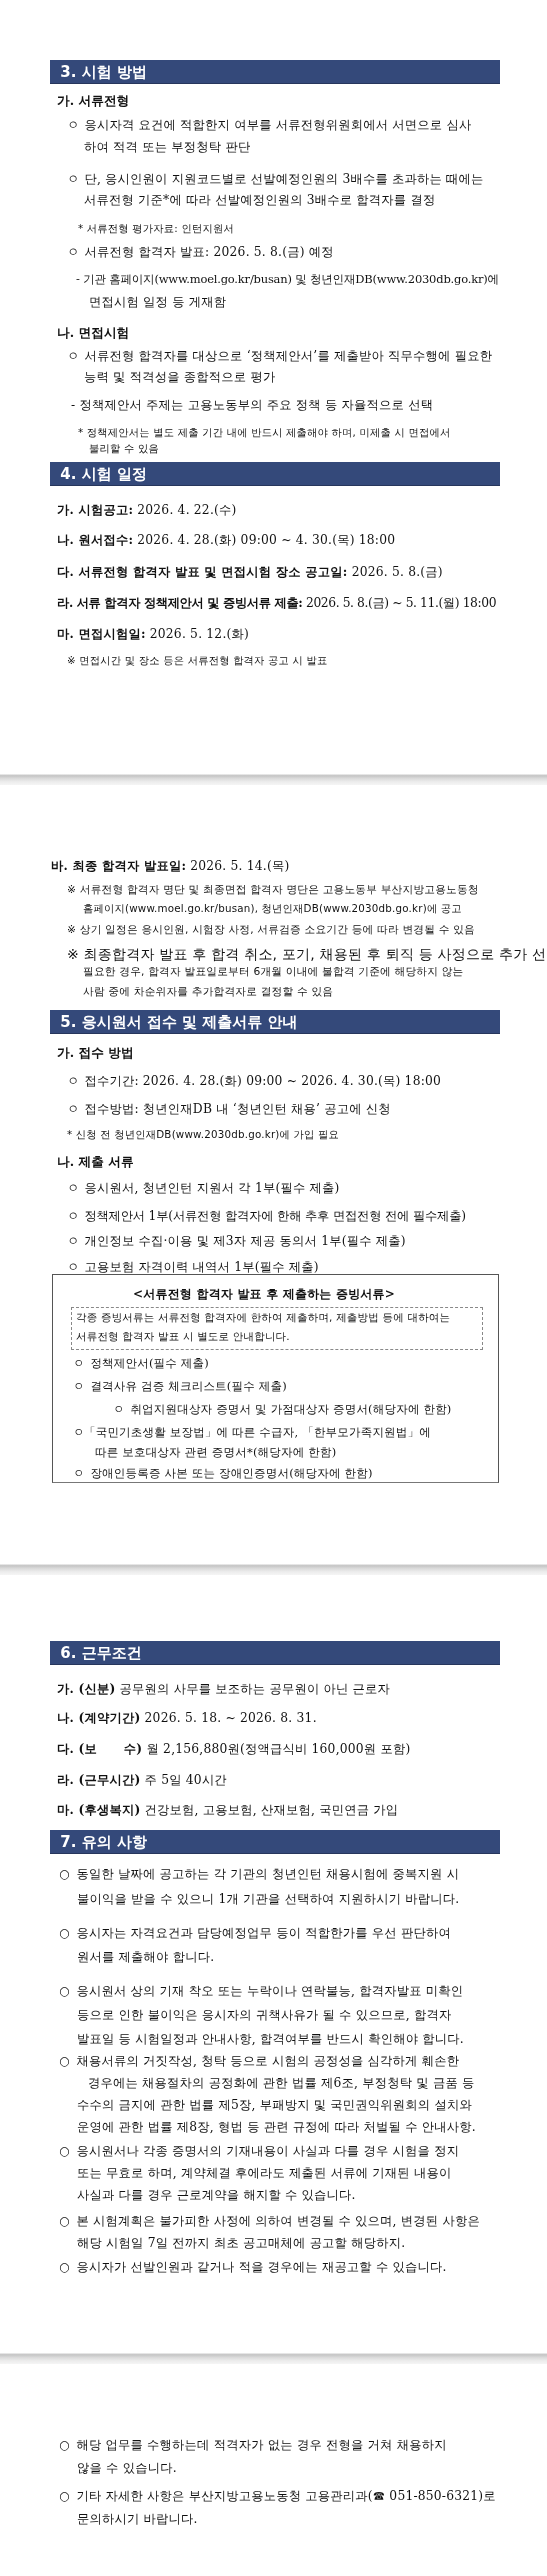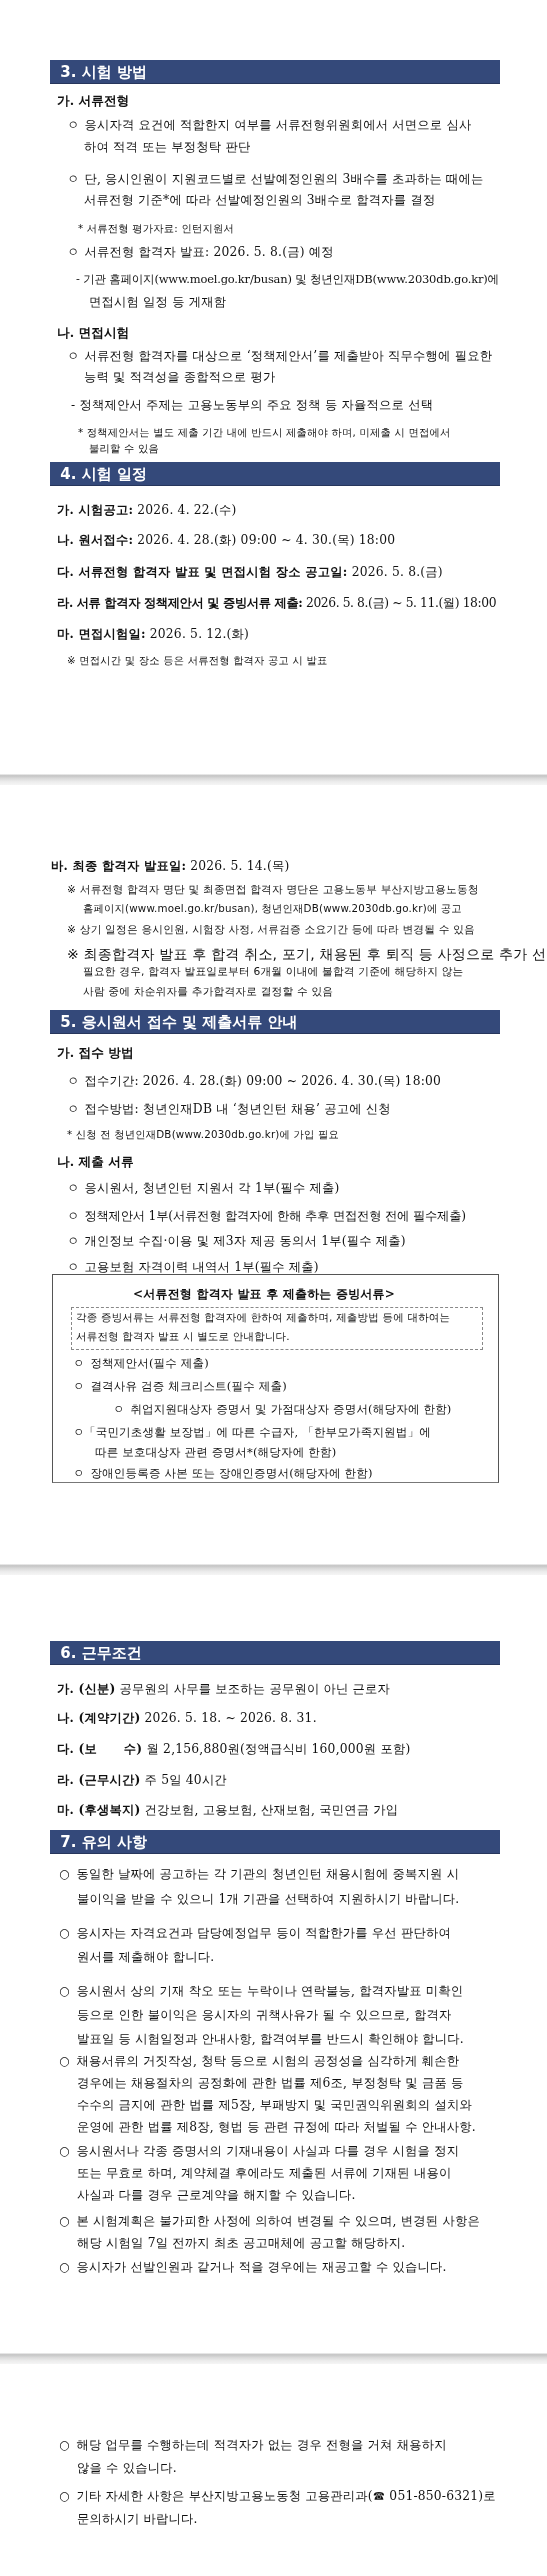--- a/index.html
+++ b/index.html
@@ -102,21 +102,21 @@
 <div class="line" style="left:77px;top:1891px;">불이익을 받을 수 있으니 1개 기관을 선택하여 지원하시기 바랍니다.</div>
 
 <div class="line" style="left:59px;top:1925px;"><span class="bullet">○</span><span>응시자는 자격요건과 담당예정업무 등이 적합한가를 우선 판단하여</span></div>
 <div class="line" style="left:77px;top:1949px;">원서를 제출해야 합니다.</div>
 
 <div class="line" style="left:59px;top:1983px;"><span class="bullet">○</span><span>응시원서 상의 기재 착오 또는 누락이나 연락불능, 합격자발표 미확인</span></div>
 <div class="line" style="left:77px;top:2007px;">등으로 인한 불이익은 응시자의 귀책사유가 될 수 있으므로, 합격자</div>
 <div class="line" style="left:77px;top:2031px;">발표일 등 시험일정과 안내사항, 합격여부를 반드시 확인해야 합니다.</div>
 
 <div class="line" style="left:59px;top:2053px;"><span class="bullet">○</span><span>채용서류의 거짓작성, 청탁 등으로 시험의 공정성을 심각하게 훼손한</span></div>
-<div class="line" style="left:77px;top:2075px;">경우에는 채용절차의 공정화에 관한 법률 제6조, 부정청탁 및 금품 등</div>
+<div class="line" style="left:88px;top:2075px;">경우에는 채용절차의 공정화에 관한 법률 제6조, 부정청탁 및 금품 등</div>
 <div class="line" style="left:77px;top:2097px;">수수의 금지에 관한 법률 제5장, 부패방지 및 국민권익위원회의 설치와</div>
 <div class="line" style="left:77px;top:2119px;">운영에 관한 법률 제8장, 형법 등 관련 규정에 따라 처벌될 수 안내사항.</div>
 
 <div class="line" style="left:59px;top:2143px;"><span class="bullet">○</span><span>응시원서나 각종 증명서의 기재내용이 사실과 다를 경우 시험을 정지</span></div>
 <div class="line" style="left:77px;top:2165px;">또는 무효로 하며, 계약체결 후에라도 제출된 서류에 기재된 내용이</div>
 <div class="line" style="left:77px;top:2187px;">사실과 다를 경우 근로계약을 해지할 수 있습니다.</div>
 
 <div class="line" style="left:59px;top:2213px;"><span class="bullet">○</span><span>본 시험계획은 불가피한 사정에 의하여 변경될 수 있으며, 변경된 사항은</span></div>
 <div class="line" style="left:77px;top:2235px;">해당 시험일 7일 전까지 최초 공고매체에 공고할 해당하지.</div>
 

